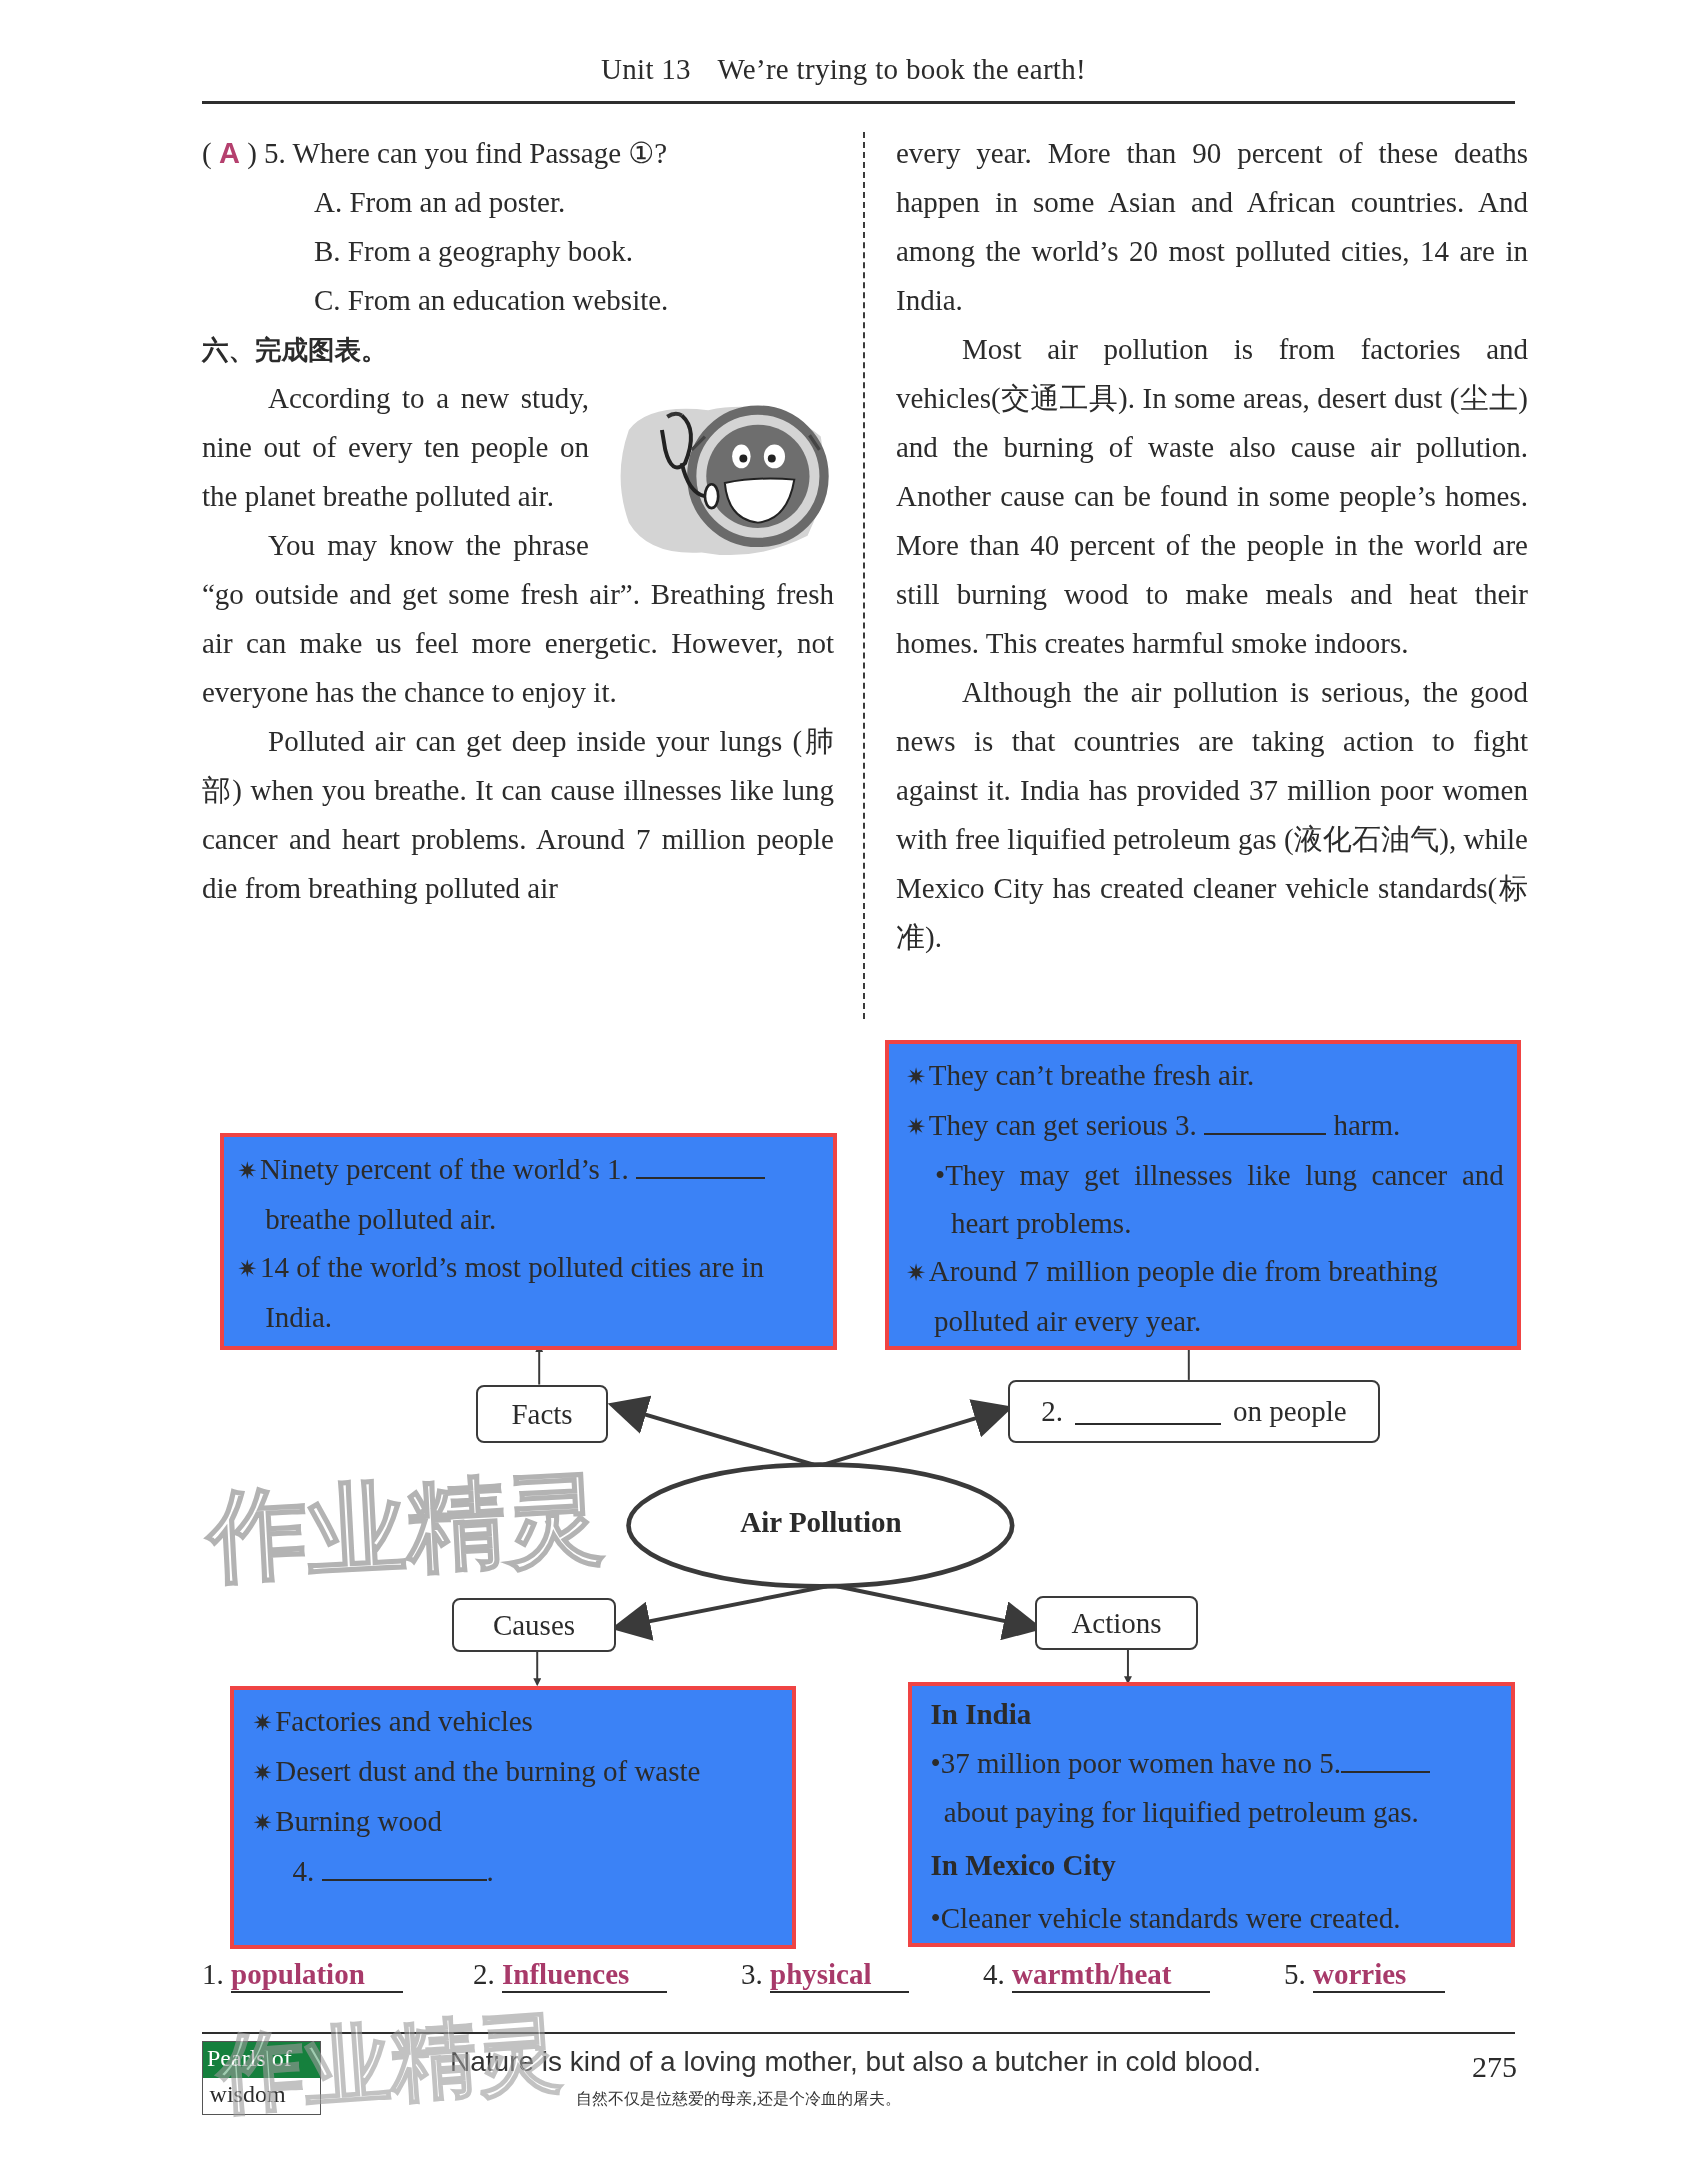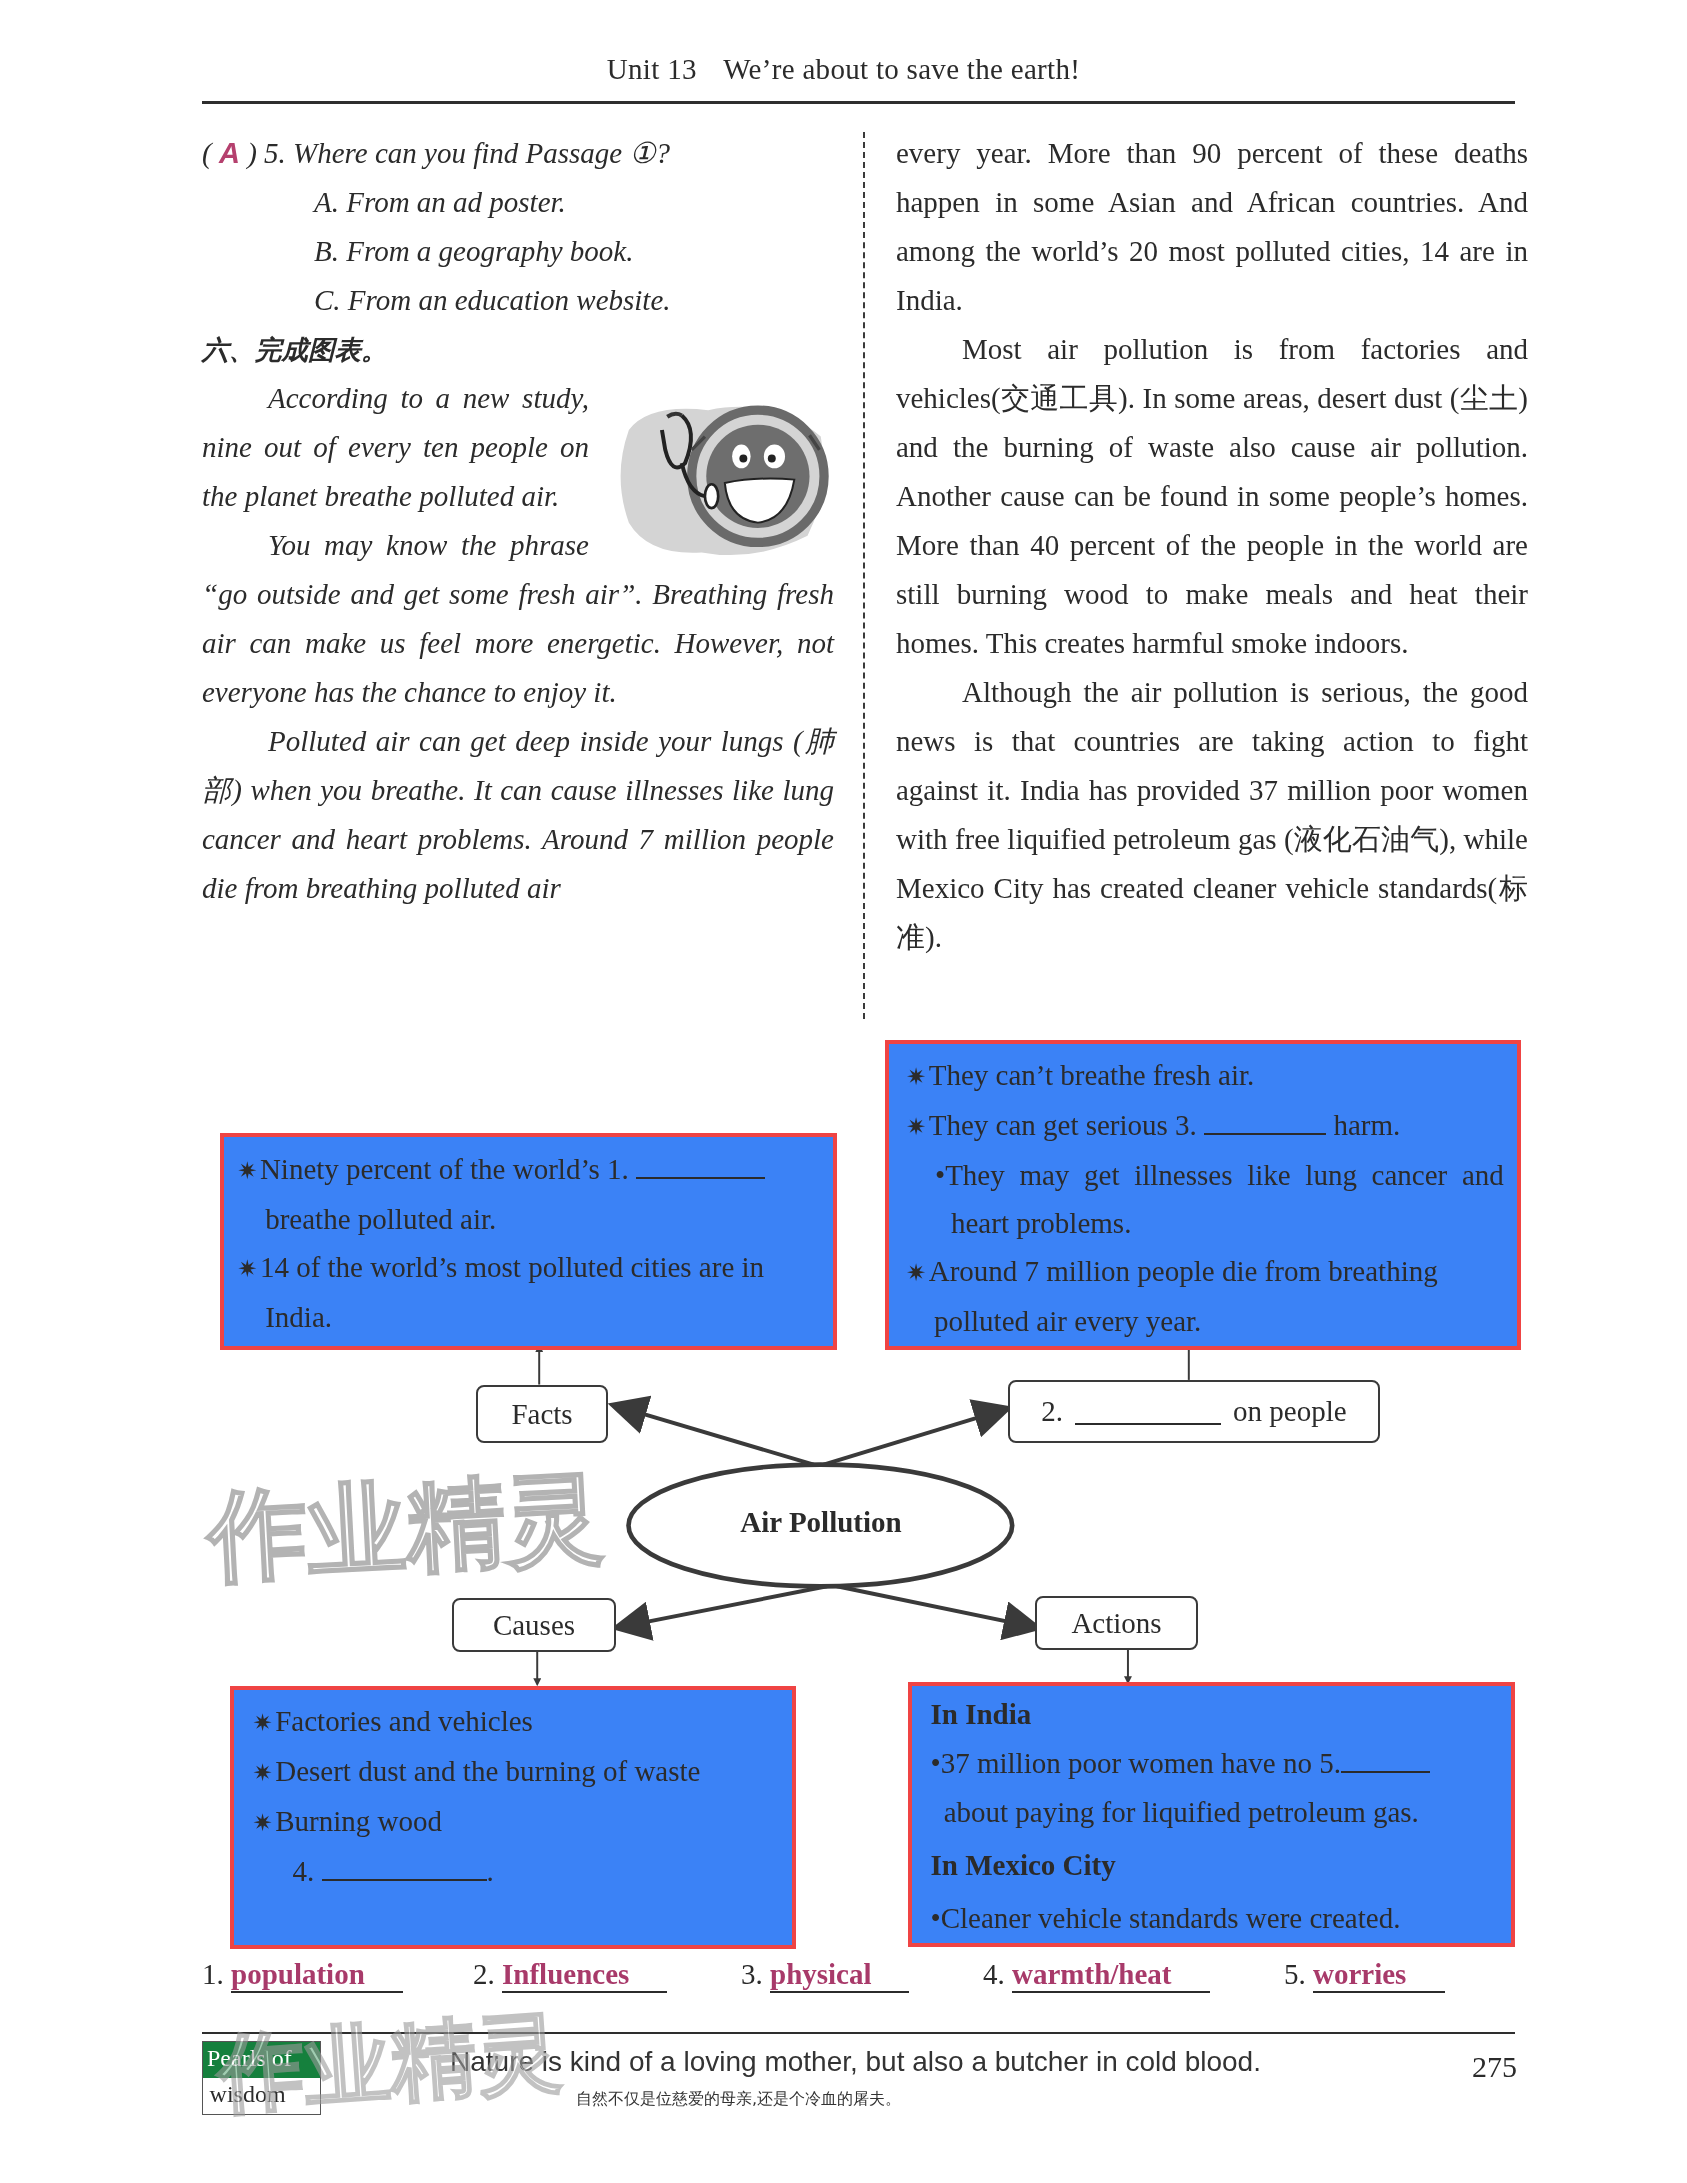--- a/index.html
+++ b/index.html
@@ -3,21 +3,21 @@
 <meta charset="utf-8">
 <style>
   html, body { margin:0; padding:0; background:#ffffff; }
   body { width:1687px; height:2183px; position:relative; overflow:hidden;
          font-family:"Liberation Serif", "DejaVu Serif", serif; color:#2b2b2b; }
   .abs { position:absolute; }
   .header-title { left:0; width:1687px; top:53px; text-align:center; font-size:29px; letter-spacing:0.3px; }
   .header-title .sp { display:inline-block; width:26.5px; }
   .header-rule { left:202px; top:101px; width:1313px; height:2.6px; background:#2e2e2e; }
 
-  .col-left { left:202px; top:129px; width:632px; font-size:29px; line-height:49px;font-style:italic; }
+  .col-left { left:202px; top:129px; width:632px; font-size:29px; line-height:49px; }
   .col-right { left:896px; top:129px; width:632px; font-size:29px; line-height:49px; }
   .divider { left:863px; top:132px; height:887px; width:0; border-left:2px dashed #3a3a3a; }
 
   .q-line { white-space:nowrap; }
   .answer-mark { color:#b5406e; font-family:"Liberation Sans", sans-serif; font-weight:bold; }
   .opt { padding-left:112px; white-space:nowrap; }
   .section-title { font-family:"DejaVu Sans", sans-serif; font-size:26.5px; font-weight:bold; }
   p { margin:0; text-align:justify; text-align-last:auto; }
   .indent { text-indent:66px; }
   .wrap-float { float:right; width:225px; height:192px; margin:3.3px 0 0 20px; }
@@ -39,21 +39,21 @@
   .quote-en { left:450px; top:2046px; font-family:"Liberation Sans", sans-serif; font-size:28px; color:#333; }
   .quote-zh { left:576px; top:2089px; font-family:"DejaVu Sans", sans-serif; font-size:16px; color:#333; }
   .page-num { left:1472px; top:2050px; font-size:30px; }
   .watermark { font-family:"DejaVu Sans", sans-serif; font-size:99px; font-weight:bold; color:#fff;
                -webkit-text-stroke:2px #9a9a9a; opacity:0.75; }
 </style>
 </head>
 <body>
 
 <div class="abs header-title">
-  <span>Unit 13</span><span class="sp"></span><span>We’re about to save the earth!</span>
+  <span>Unit 13</span><span class="sp"></span><span>We’re trying to book the earth!</span>
 </div>
 <div class="abs header-rule"></div>
 
 <div class="abs col-left">
   <div class="q-line">
     <span>(</span>
     <span class="answer-mark">A</span>
     <span>)</span>
     <span>5. Where can you find Passage ①?</span>
   </div>

